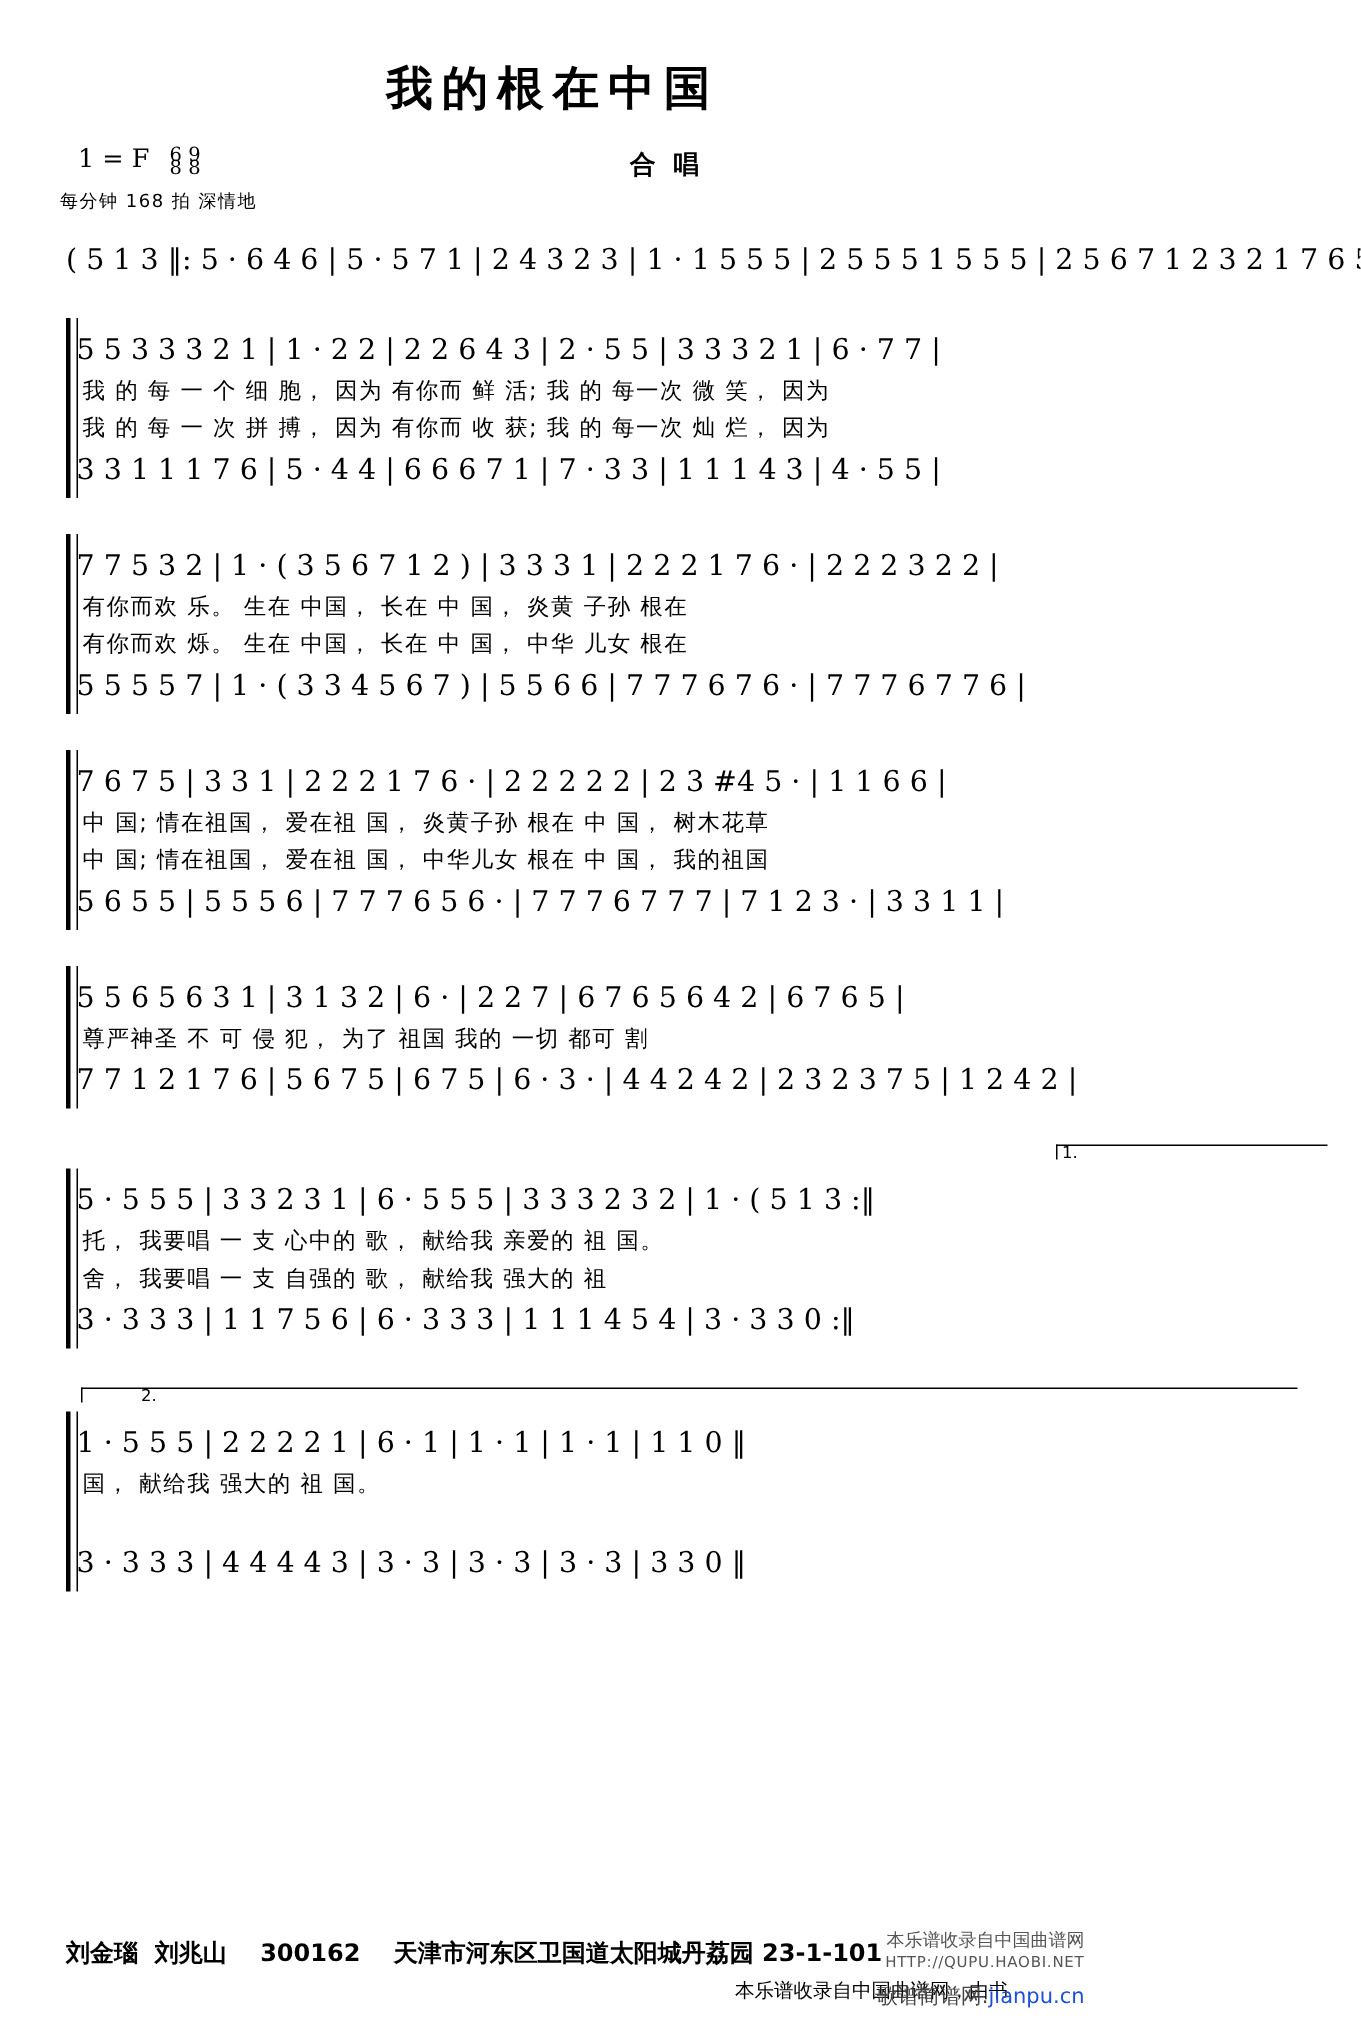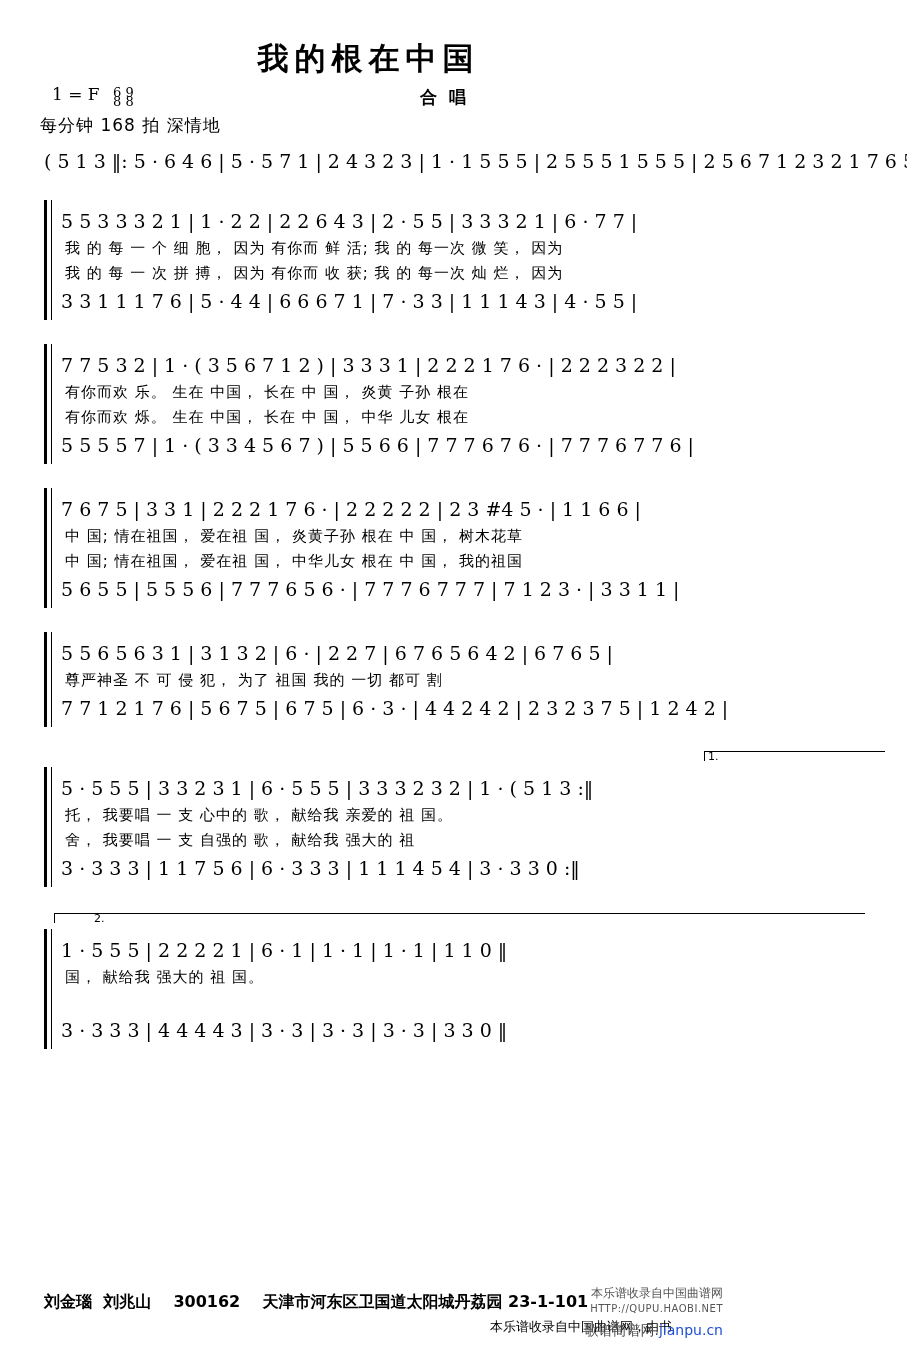--- a/index.html
+++ b/index.html
@@ -24,21 +24,21 @@
     text-align: center;
     font-family: "DejaVu Serif", "Liberation Serif", serif;
     font-weight: bold;
     font-size: 31px;
     letter-spacing: 6px;
     padding-top: 38px;
   }
   .header-row {
     position: relative;
     height: 60px;
-    margin-top: 4px;
+    margin-top: 16px;
   }
   .key-sig {
     position: absolute;
     left: 52px;
     top: 0px;
     font-size: 17px;
     font-family: "DejaVu Serif", "Liberation Serif", serif;
   }
   .meter {
     display: inline-block;
@@ -48,21 +48,21 @@
     font-size: 13px;
     line-height: 9px;
     text-align: center;
     vertical-align: middle;
   }
   .meter span { display: block; }
   .tempo {
     position: absolute;
     left: 40px;
     top: 30px;
-    font-size: 17px;
+    font-size: 12px;
     letter-spacing: 1px;
   }
   .chorus-label {
     position: absolute;
     left: 420px;
     top: 2px;
     font-size: 17px;
     letter-spacing: 3px;
     font-weight: bold;
   }
@@ -93,21 +93,21 @@
   .system {
     position: relative;
     margin: 0 0 0 0;
     padding: 0 0 0 0;
   }
   .sys-inner {
     position: relative;
     margin-left: 44px;
     margin-right: 36px;
     border-left: 3px solid #000;
-    padding-left: 14px;
+    padding-left: 4px;
   }
   .sys-inner:before {
     content: "";
     position: absolute;
     left: 4px;
     top: 0;
     bottom: 0;
     width: 1px;
     background: #000;
   }

